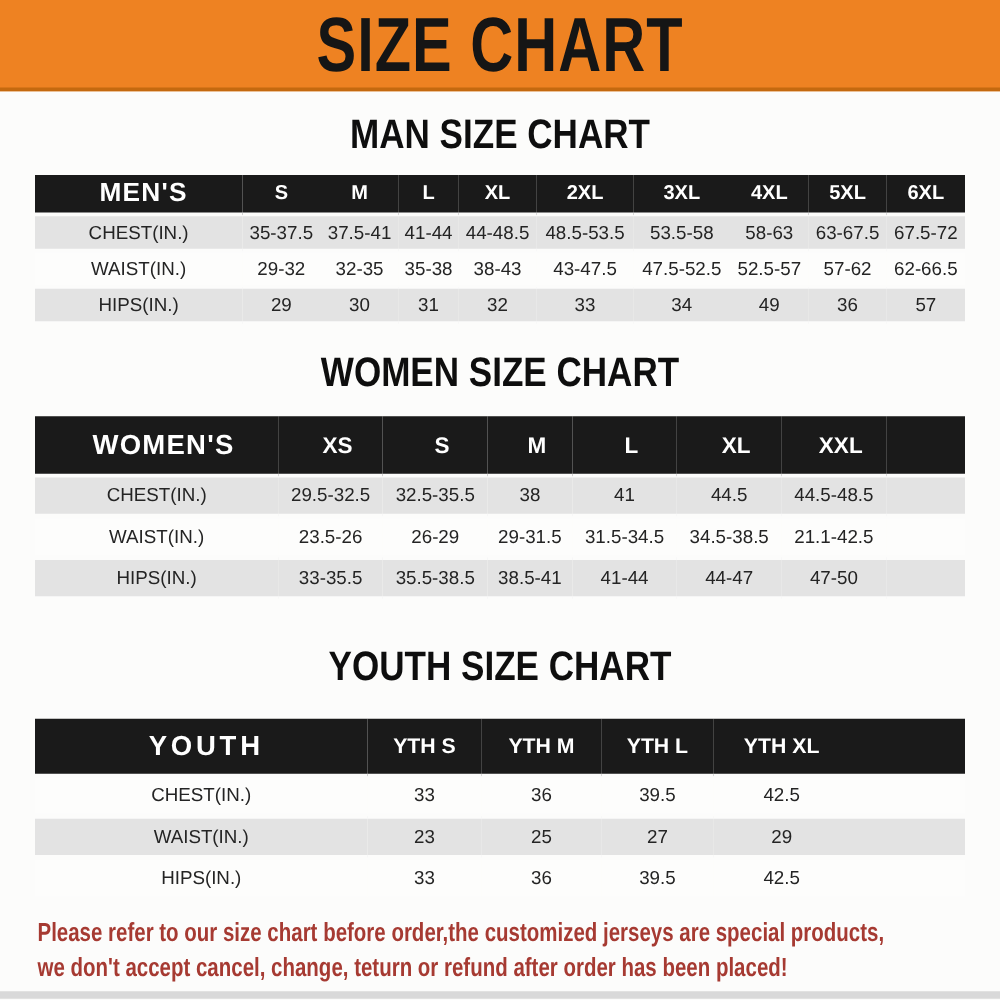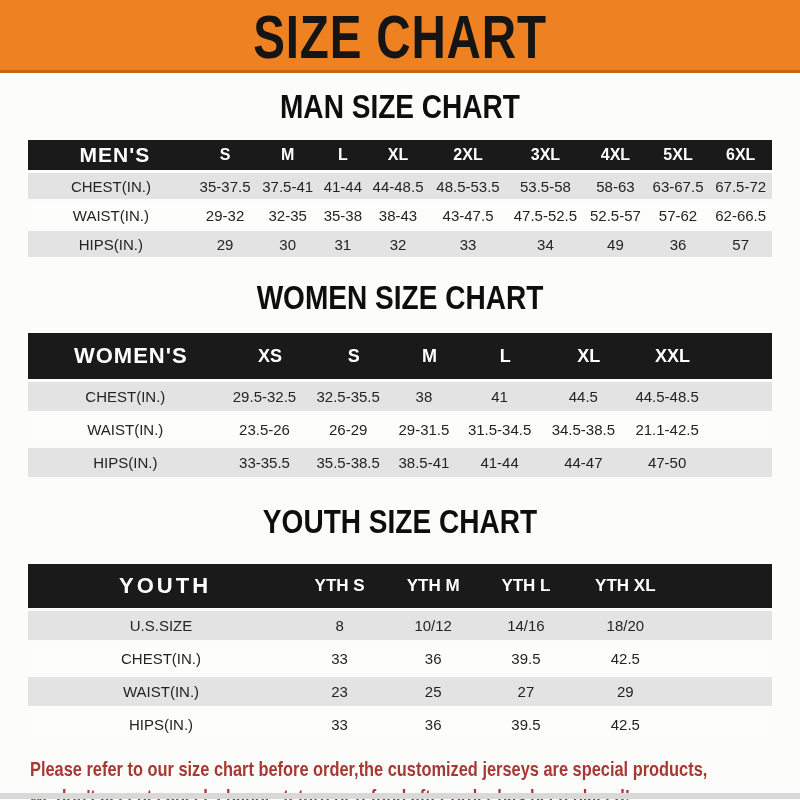--- a/index.html
+++ b/index.html
@@ -27,21 +27,21 @@
   .section-heading {
     margin: 0;
     text-align: center;
     font-size: 33px; line-height: 36px; font-weight: 700;
     color: #0E0E0E;
     transform: scaleX(0.85);
     white-space: nowrap;
   }
   .section-men   { margin-top: 16px; }
   .section-women { margin-top: 20px; }
-  .section-youth { margin-top: 23px; }
+  .section-youth { margin-top: 34px; }
 
   table {
     border-collapse: collapse;
     width: 744px;
     margin: 15px 28px 0 28px;
   }
   .section-women table { margin-top: 17px; }
   .section-youth table { margin-top: 24px; }
 
   thead th {
@@ -224,28 +224,20 @@
           <tr>
             <th class="corner">YOUTH</th>
             <th>YTH S</th>
             <th>YTH M</th>
             <th>YTH L</th>
             <th>YTH XL</th>
             <th style="width: 90px;"></th>
           </tr>
         </thead>
       <tbody>
-          <tr class="shade">
-            <td class="row-label">U.S.SIZE</td>
-            <td>8</td>
-            <td>10/12</td>
-            <td>14/16</td>
-            <td>18/20</td>
-            <td></td>
-          </tr>
           <tr class="plain">
             <td class="row-label">CHEST(IN.)</td>
             <td>33</td>
             <td>36</td>
             <td>39.5</td>
             <td>42.5</td>
             <td></td>
           </tr>
           <tr class="shade">
             <td class="row-label">WAIST(IN.)</td>

